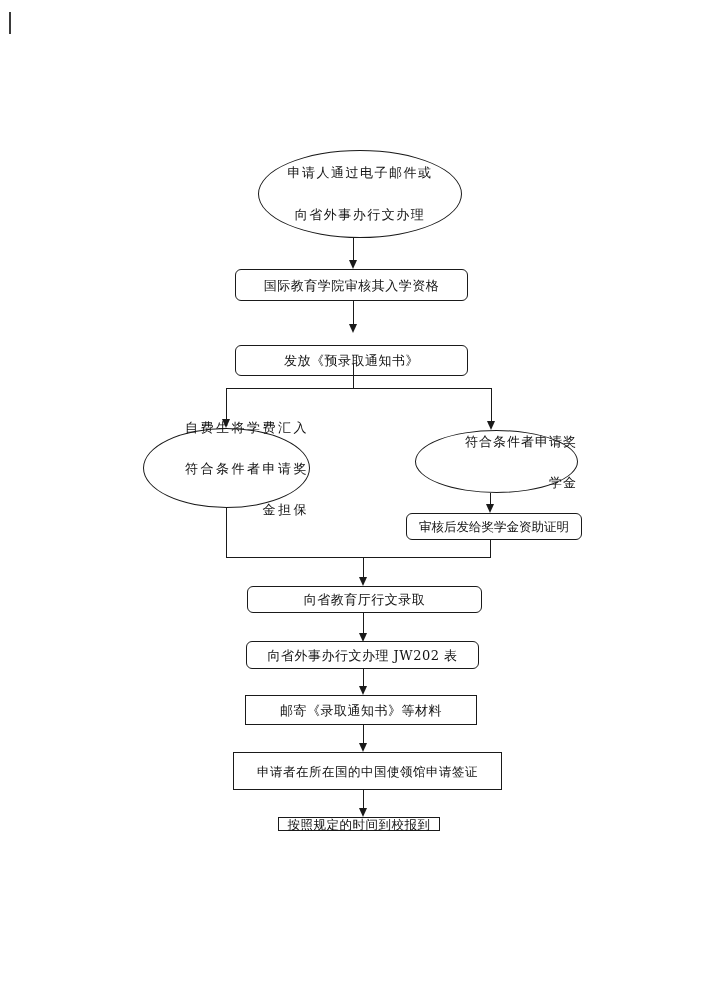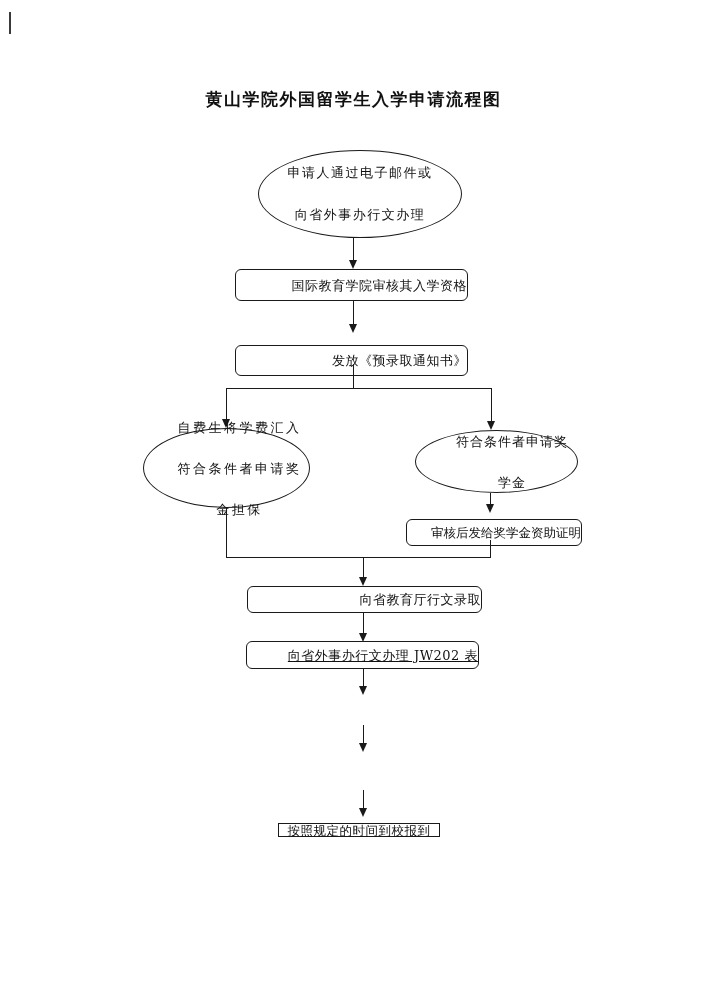--- a/index.html
+++ b/index.html
@@ -35,43 +35,42 @@
     background: #ffffff;
     display: flex;
     flex-direction: column;
     justify-content: center;
     align-items: center;
     text-align: center;
     font-size: 13px;
     letter-spacing: 0.5px;
     line-height: 21px;
   }
-  .rounded { border-radius: 6px; align-items: flex-end; }
+  .rounded { border-radius: 6px; }
   .sharp { border-radius: 0; }
   .ellipse { border-radius: 50%; gap: 20px; }
-  .left-text { align-items: center; text-align: left; }
-  .small-text { font-size: 12.5px; margin-top: 6px; }
+  .left-text { align-items: flex-end; text-align: left; }
+  .small-text { font-size: 12.5px; }
   .vline { position: absolute; width: 1.2px; background: #1a1a1a; }
   .hline { position: absolute; height: 1.2px; background: #1a1a1a; }
   .arrow-down {
     position: absolute;
     width: 0; height: 0;
     border-left: 4.5px solid transparent;
     border-right: 4.5px solid transparent;
     border-top: 9px solid #1a1a1a;
   }
 </style>
 </head>
 <body>
 
 <div class="page">
 
   <div class="cursor-mark"></div>
 
-  <h1 class="title">黄山学院外国留学生入学申请流程图</h1>
 
   <div class="node ellipse" style="left:258px; top:150px; width:204px; height:88px; letter-spacing:1.5px; line-height:22px;">
     <span>申请人通过电子邮件或</span>
     <span>向省外事办行文办理</span>
   </div>
 
   <div class="vline" style="left:353px; top:238px; height:23px;"></div>
   <div class="arrow-down" style="left:348.5px; top:260px;"></div>
 
   <div class="node rounded" style="left:235px; top:269px; width:233px; height:32px;">
@@ -116,31 +115,37 @@
   <div class="vline" style="left:363px; top:558px; height:20px;"></div>
   <div class="arrow-down" style="left:358.5px; top:577px;"></div>
 
   <div class="node rounded" style="left:247px; top:586px; width:235px; height:27px;">
     <span>向省教育厅行文录取</span>
   </div>
 
   <div class="vline" style="left:363px; top:613px; height:21px;"></div>
   <div class="arrow-down" style="left:358.5px; top:633px;"></div>
 
-  <div class="node rounded" style="left:246px; top:641px; width:233px; height:28px;text-decoration:underline;">
+  <div class="node rounded" style="left:246px; top:641px; width:233px; height:28px;">
     <span>向省外事办行文办理 JW202 表</span>
   </div>
 
   <div class="vline" style="left:363px; top:669px; height:18px;"></div>
   <div class="arrow-down" style="left:358.5px; top:686px;"></div>
 
+  <div class="node sharp" style="left:245px; top:695px; width:232px; height:30px;">
+    <span>邮寄《录取通知书》等材料</span>
+  </div>
 
   <div class="vline" style="left:363px; top:725px; height:19px;"></div>
   <div class="arrow-down" style="left:358.5px; top:743px;"></div>
 
+  <div class="node sharp small-text" style="left:233px; top:752px; width:269px; height:38px;">
+    <span>申请者在所在国的中国使领馆申请签证</span>
+  </div>
 
   <div class="vline" style="left:363px; top:790px; height:19px;"></div>
   <div class="arrow-down" style="left:358.5px; top:808px;"></div>
 
   <div class="node sharp small-text" style="left:278px; top:817px; width:162px; height:14px;">
     <span>按照规定的时间到校报到</span>
   </div>
 
 </div>
 

